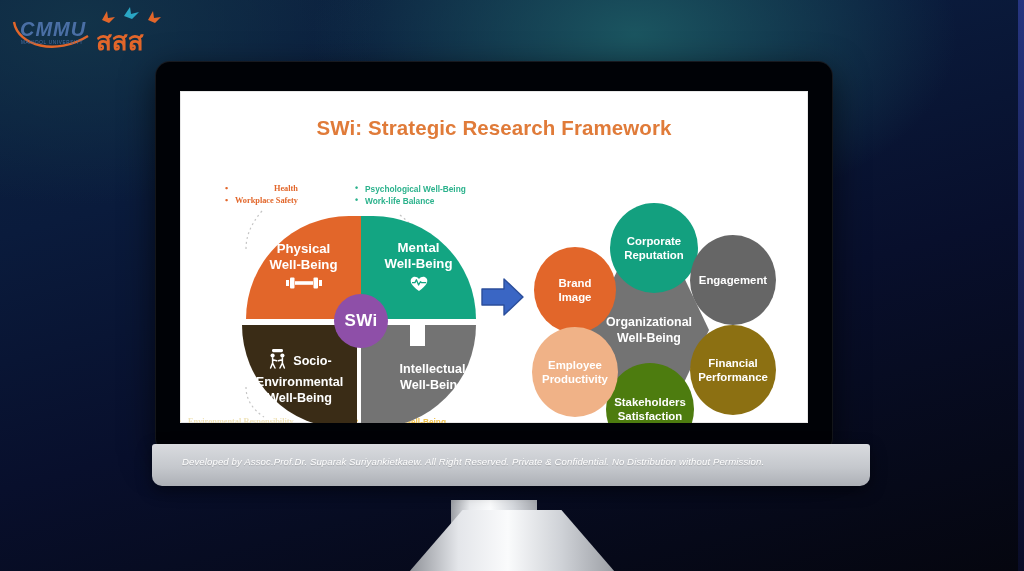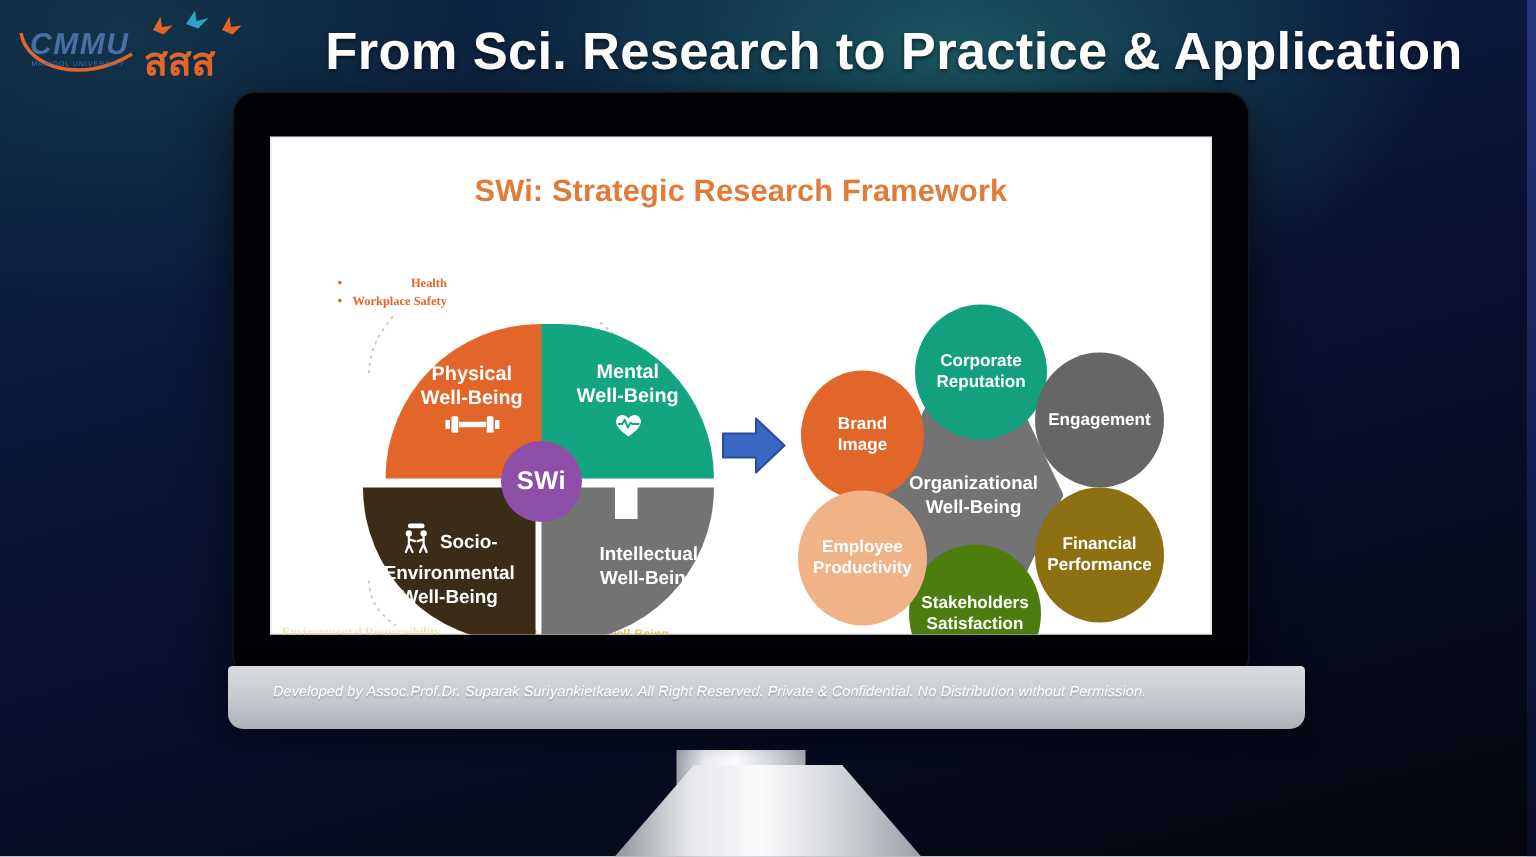--- a/index.html
+++ b/index.html
@@ -89,21 +89,21 @@
   .n-health   { left:55px;  top:92px; color:#E2662A; }
   .n-mental   { left:175px; top:92px; color:#2BB28C; }
   .n-socio    { left:8px;   top:325px; color:#EFE3B8; }
   .n-intel    { left:175px; top:325px; color:#EFC14A; }
 
   
   .wheel { position:absolute; left:62px; top:125px; width:234px; height:212px; }
   .quad { position:absolute; width:115px; height:103px; display:flex; flex-direction:column;
           align-items:center; justify-content:center; color:#fff; font-weight:bold;
           font-size:13.2px; line-height:16px; text-align:center; }
-  .q-tl { left:15px;    top:0;   background:#E2662A; border-radius:115px 0 0 0; }
+  .q-tl { left:4px;    top:0;   background:#E2662A; border-radius:115px 0 0 0; }
   .q-tr { left:119px; top:0;  background:#13A582; border-radius:0 115px 0 0; }
   .q-bl { left:0;    top:109px; background:#3A2C16; border-radius:0 0 0 115px; }
   .q-br { left:119px; top:109px; background:#737373; border-radius:0 0 115px 0;padding-left:28px; }
   .q-bl .qlabel, .q-br .qlabel { font-size:12.6px; }
   .icon-strip { margin-top:3px; }
   .center-swi {
     position:absolute; left:92px; top:78px; width:54px; height:54px; border-radius:50%;
     background:#8E4FA8; display:flex; align-items:center; justify-content:center;
     color:#fff; font-size:17px; font-weight:bold; letter-spacing:.3px; z-index:4;
   }
@@ -155,37 +155,42 @@
       <svg width="92" height="56" viewBox="0 0 92 56">
         <g>
           <path d="M14,16 l5,-9 l1,7 l7,-1 l-6,6 z" fill="#E2662A"></path>
           <path d="M36,12 l6,-9 l1,7 l8,-2 l-7,7 z" fill="#2AA6C4"></path>
           <path d="M60,16 l5,-9 l1,7 l7,-1 l-6,6 z" fill="#E2662A"></path>
         </g>
         <text x="8" y="46" font-family="Liberation Sans, sans-serif" font-size="26" font-weight="bold" fill="#E2662A">สสส</text>
       </svg>
     </div>
 
-    <div class="page-title">From Sci. Research to Practice &amp; Application</div>
   </div>
 
   <div class="monitor">
     <div class="bezel"></div>
 
     <div class="screen">
 
       <div class="slide-title">SWi: Strategic Research Framework</div>
 
       <div class="note note-tr n-health">
         <ul>
           <li>Health</li>
           <li>Workplace Safety</li>
         </ul>
       </div>
 
+      <div class="note n-mental">
+        <ul>
+          <li>Psychological Well-Being</li>
+          <li>Work-life Balance</li>
+        </ul>
+      </div>
 
       <div class="note note-tr n-socio">
         <ul>
           <li>Environmental Responsibility</li>
 
         </ul>
       </div>
 
       <div class="note n-intel">
         <ul>

